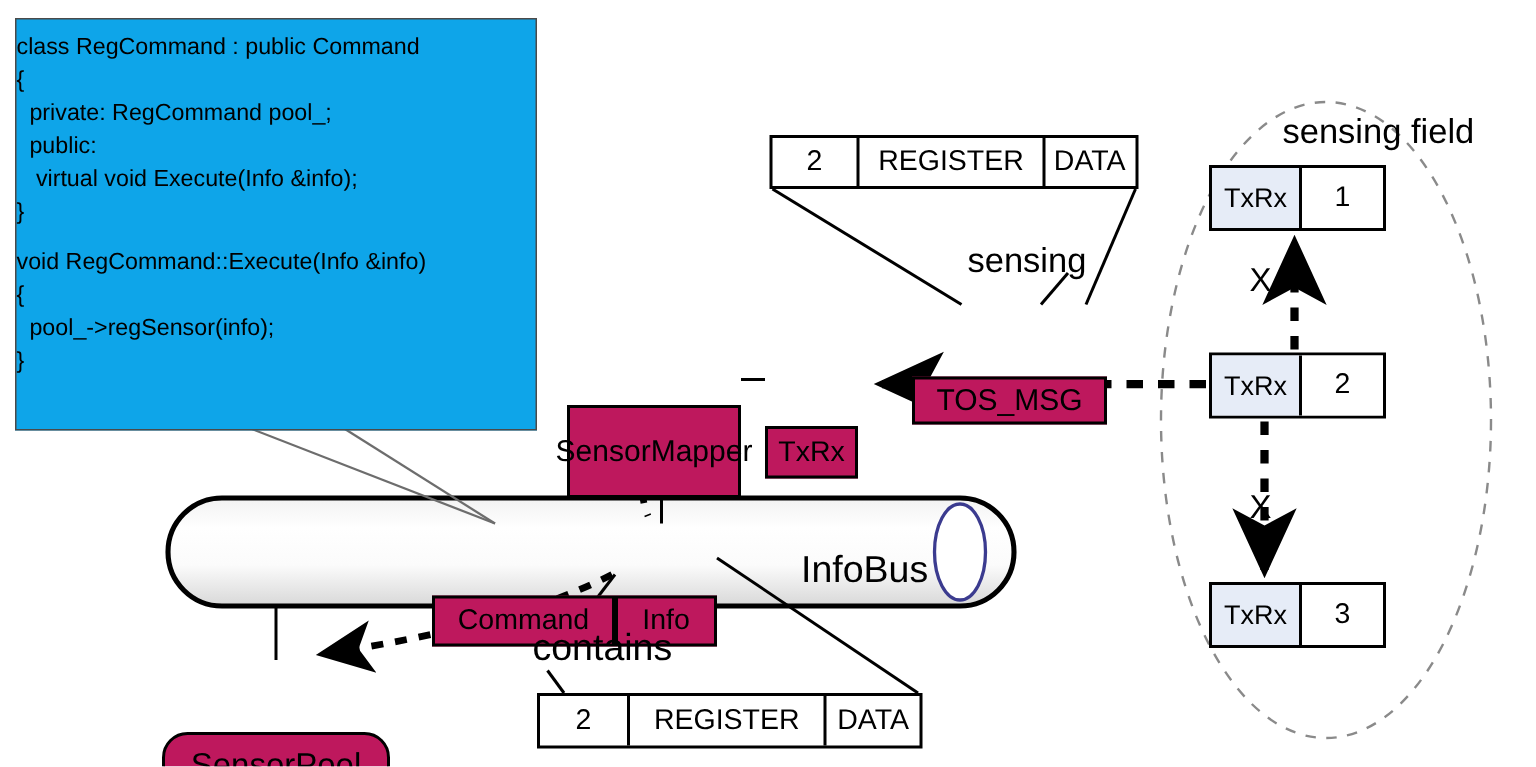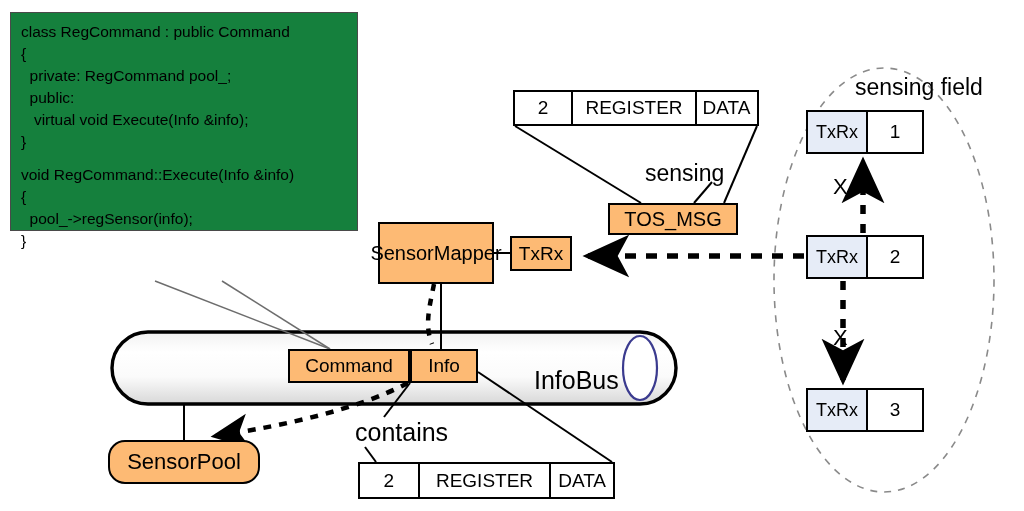--- a/index.html
+++ b/index.html
@@ -26,44 +26,45 @@
   }
   .ovl {
     position: absolute;
   }
 
   
   #code-box {
     left: 10px;
     top: 12px;
     width: 348px;
-    height: 219px;
+    height: 275px;
     border: 1px solid #4a4a4a;
-    background: #15803d;
-    box-sizing: border-box;
-    padding: 8px 10px 0 10px;
+    background: #0ea5e9;
+    box-sizing: border-box;
+    padding: 8px 10px 0 0;
   }
   #code-box .cl {
     font-size: 15.5px;
     line-height: 22px;
     color: #000;
     white-space: pre;
   }
   #code-box .blank { height: 11px; }
 
   
   .nodebox {
     box-sizing: border-box;
     border: 2.5px solid #000;
-    background: #fdba74;
+    background: #be185d;
     display: flex;
     align-items: center;
     justify-content: center;
     text-align: right;
     color: #000;
+    margin-top: 48px;
   }
 
   
   .packet {
     box-sizing: border-box;
     border: 2.5px solid #000;
     background: #ffffff;
     display: flex;
     align-items: stretch;
   }

